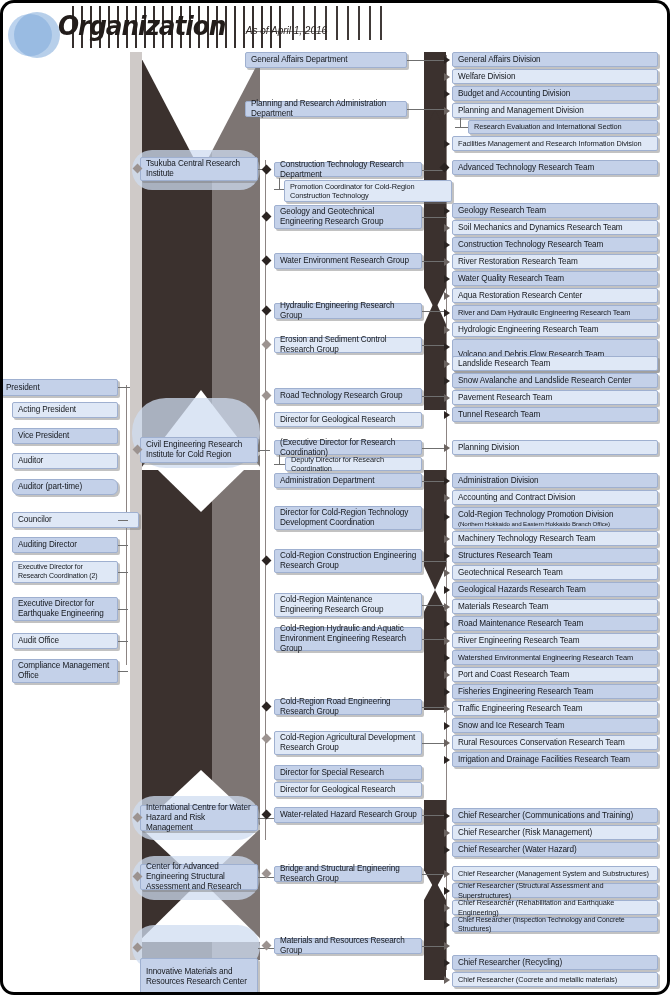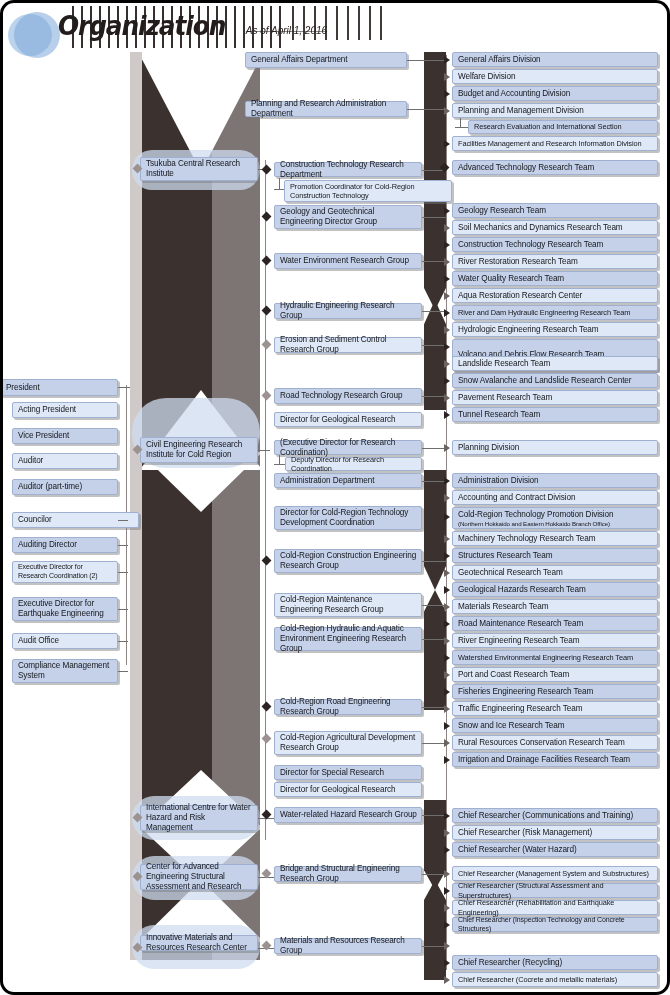--- a/index.html
+++ b/index.html
@@ -226,59 +226,59 @@
 
   <div id="title-wrap">
     <div id="title">Organization</div>
     <div id="subtitle">As of April 1, 2016</div>
   </div>
 
   <div class="box" style="left:0px; top:379px; width:118px; height:17px;">President</div>
   <div class="box pale" style="left:12px; top:402px; width:106px; height:16px;">Acting President</div>
   <div class="box" style="left:12px; top:428px; width:106px; height:16px;">Vice President</div>
   <div class="box pale" style="left:12px; top:453px; width:106px; height:16px;">Auditor</div>
-  <div class="box" style="left:12px; top:479px; width:106px; height:16px;">Auditor (part-time)</div>
+  <div class="box" style="left:12px; top:479px; width:106px; height:16px;border-radius:6px;">Auditor (part-time)</div>
   <div class="box pale" style="left:12px; top:512px; width:127px; height:16px;">Councilor</div>
   <div class="box" style="left:12px; top:537px; width:106px; height:16px;">Auditing Director</div>
   <div class="box pale tiny" style="left:12px; top:561px; width:106px; height:22px;">Executive Director for Research Coordination (2)</div>
   <div class="box" style="left:12px; top:597px; width:106px; height:24px;">Executive Director for Earthquake Engineering</div>
   <div class="box pale" style="left:12px; top:633px; width:106px; height:16px;">Audit Office</div>
-  <div class="box" style="left:12px; top:659px; width:106px; height:24px;">Compliance Management System</div>
+  <div class="box" style="left:12px; top:659px; width:106px; height:24px;">Compliance Management Office</div>
 
   <div class="hline" style="left:118px; top:387px; width:12px;"></div>
   <div class="hline" style="left:118px; top:520px; width:10px;"></div>
   <div class="hline" style="left:118px; top:545px; width:10px;"></div>
   <div class="hline" style="left:118px; top:572px; width:10px;"></div>
   <div class="hline" style="left:118px; top:609px; width:10px;"></div>
   <div class="hline" style="left:118px; top:641px; width:10px;"></div>
   <div class="hline" style="left:118px; top:671px; width:10px;"></div>
 
   <div class="box" style="left:140px; top:157px; width:118px; height:24px;">Tsukuba Central Research Institute</div>
   <div class="box" style="left:140px; top:437px; width:118px; height:26px;">Civil Engineering Research Institute for Cold Region</div>
   <div class="box" style="left:140px; top:805px; width:118px; height:26px;">International Centre for Water Hazard and Risk Management</div>
   <div class="box" style="left:140px; top:864px; width:118px; height:26px;">Center for Advanced Engineering Structural Assessment and Research</div>
-  <div class="box" style="left:140px; top:935px; width:118px; height:16px;">Innovative Materials and Resources Research Center</div>
+  <div class="box" style="left:140px; top:958px; width:118px; height:38px;">Innovative Materials and Resources Research Center</div>
 
   <div class="dia light" style="left:134px; top:165px;"></div>
   <div class="dia light" style="left:134px; top:446px;"></div>
   <div class="dia light" style="left:134px; top:814px;"></div>
   <div class="dia light" style="left:134px; top:873px;"></div>
   <div class="dia light" style="left:134px; top:944px;"></div>
 
   <div class="hline" style="left:258px; top:169px; width:12px;"></div>
   <div class="hline" style="left:258px; top:450px; width:12px;"></div>
   <div class="hline" style="left:258px; top:818px; width:16px;"></div>
   <div class="hline" style="left:258px; top:877px; width:16px;"></div>
   <div class="hline" style="left:258px; top:948px; width:16px;"></div>
 
   <div class="box" style="left:245px; top:52px; width:162px; height:16px;">General Affairs Department</div>
   <div class="box" style="left:245px; top:101px; width:162px; height:16px;">Planning and Research Administration Department</div>
   <div class="box" style="left:274px; top:162px; width:148px; height:15px;">Construction Technology Research Department</div>
   <div class="box pale sub" style="left:284px; top:180px; width:168px; height:22px;">Promotion Coordinator for Cold-Region Construction Technology</div>
-  <div class="box" style="left:274px; top:205px; width:148px; height:24px;">Geology and Geotechnical Engineering Director Group</div>
+  <div class="box" style="left:274px; top:205px; width:148px; height:24px;">Geology and Geotechnical Engineering Research Group</div>
   <div class="box" style="left:274px; top:253px; width:148px; height:16px;">Water Environment Research Group</div>
   <div class="box" style="left:274px; top:303px; width:148px; height:16px;">Hydraulic Engineering Research Group</div>
   <div class="box pale" style="left:274px; top:337px; width:148px; height:16px;">Erosion and Sediment Control Research Group</div>
   <div class="box" style="left:274px; top:388px; width:148px; height:16px;">Road Technology Research Group</div>
   <div class="box pale" style="left:274px; top:412px; width:148px; height:15px;">Director for Geological Research</div>
   <div class="box" style="left:274px; top:440px; width:148px; height:15px;">(Executive Director for Research Coordination)</div>
   <div class="box pale sub" style="left:285px; top:457px; width:137px; height:14px;">Deputy Director for Research Coordination</div>
   <div class="box" style="left:274px; top:473px; width:148px; height:15px;">Administration  Department</div>
   <div class="box" style="left:274px; top:506px; width:148px; height:24px;">Director for Cold-Region Technology Development Coordination</div>
   <div class="box" style="left:274px; top:549px; width:148px; height:24px;">Cold-Region Construction Engineering Research Group</div>

